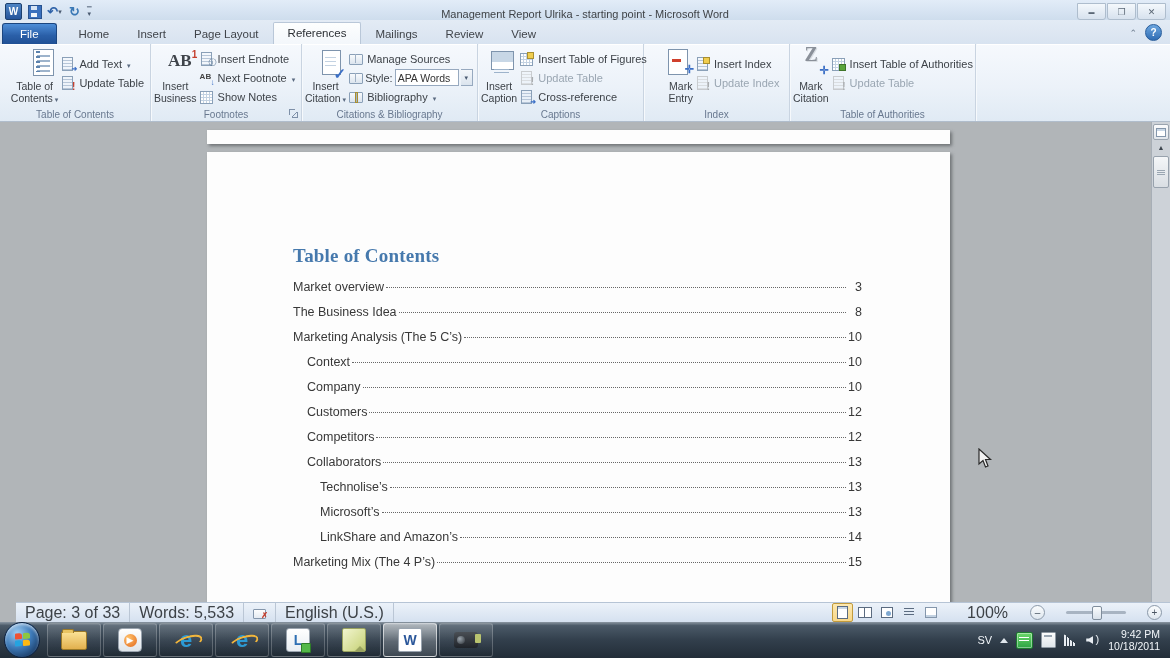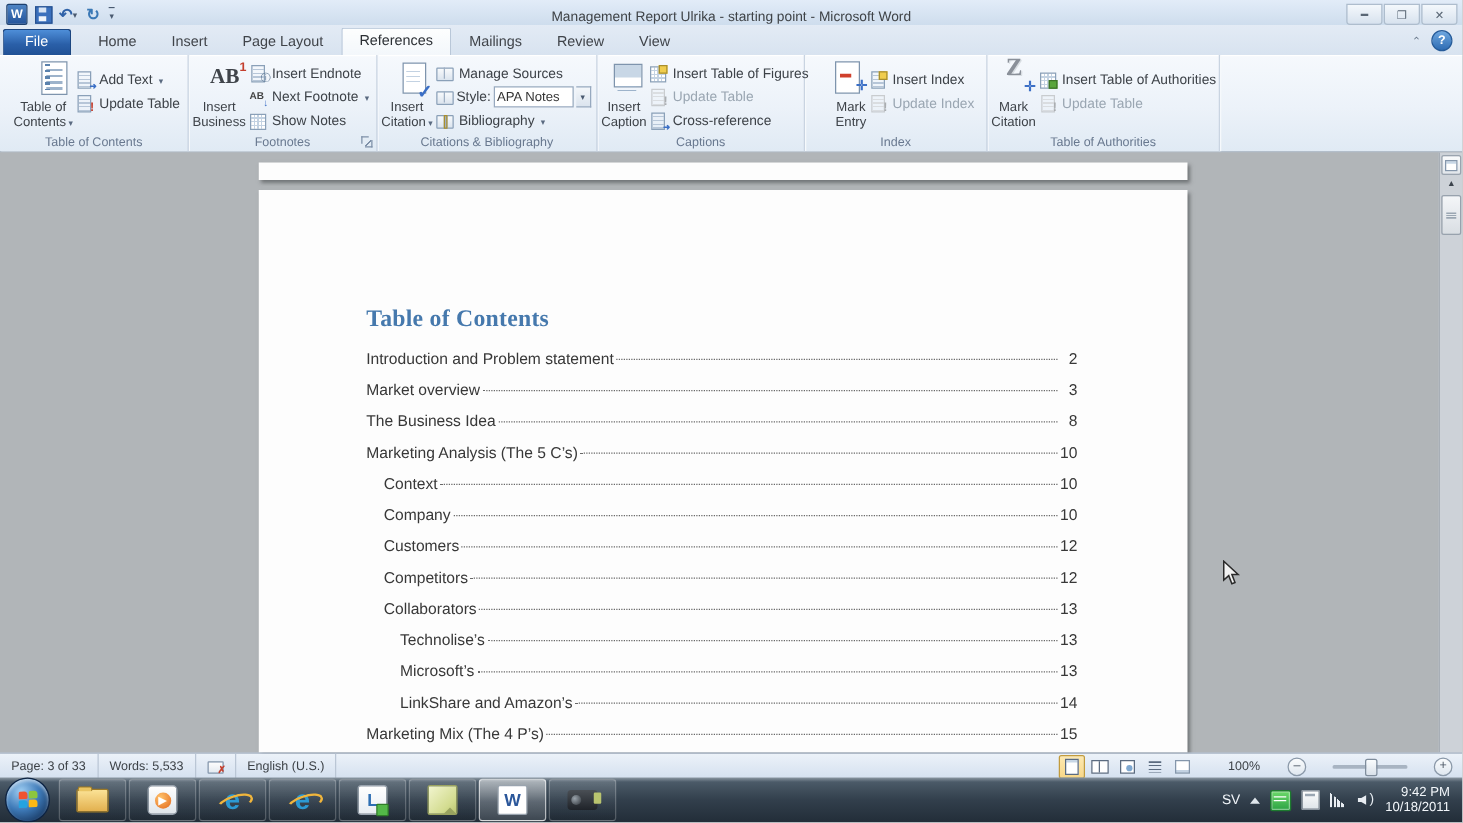--- a/index.html
+++ b/index.html
@@ -156,23 +156,23 @@
   .sb-up::before{content:"▲";}
   .sb-thumb{margin:2px 1px;height:30px;background:linear-gradient(#f4f6f8,#d9dee3);border:1px solid #98a2ad;border-radius:2px;
     display:flex;align-items:center;justify-content:center;}
   .sb-thumb::before{content:"";width:8px;height:5px;
     background:repeating-linear-gradient(to bottom,#9aa6b2 0 1px,transparent 1px 2px);}
 
   
   .cursor{position:absolute;left:978px;top:326px;z-index:50;}
 
   
-  .statusbar{position:absolute;top:602px;left:0;right:0;height:20px;
+  .statusbar{position:absolute;top:602px;left:16px;right:0;height:20px;
     background:linear-gradient(#ecf2f9,#d4e0ef);border-top:1px solid #b6c4d5;
-    display:flex;align-items:center;font-size:10px;color:#3d4247;}
+    display:flex;align-items:flex-start;font-size:16px;color:#3d4247;}
   .seg{padding:0 9px;border-right:1px solid #bac6d5;height:100%;display:flex;align-items:center;gap:5px;}
   .proofbook{width:13px;height:10px;position:relative;}
   .proofbook::before{content:"";position:absolute;left:0;top:1px;width:11px;height:8px;
     background:linear-gradient(#fdfdfd,#e4eaf1);border:1px solid #8496ab;border-radius:1px;}
   .proofbook::after{content:"✗";position:absolute;right:-2px;bottom:-2px;font-size:8px;color:#c43f2e;font-weight:bold;}
   .sb-right{margin-left:auto;display:flex;align-items:center;gap:18px;padding-right:8px;}
   .vbtns{display:flex;align-items:center;gap:1px;margin-right:6px;}
   .vbtn{width:19px;height:17px;display:flex;align-items:center;justify-content:center;border:1px solid transparent;border-radius:2px;}
   .vbtn.active{background:linear-gradient(#fde9b1,#f8d788);border-color:#c29b3c;}
   .g-print{width:9px;height:11px;background:#fff;border:1px solid #5b6b80;box-shadow:inset 0 2px 0 #c8d7e6;}
@@ -358,21 +358,21 @@
           <span>Citation</span><span class="arr"></span></span>
         </div>
         <div class="scol">
           <div class="sbtn">
             <span class="sicon book acc-blue"></span>
             <span>Manage Sources</span>
           </div>
           <div class="sbtn stylecombo">
             <span class="sicon book acc-pencil"></span>
             <span>Style:</span>
-            <span class="combo">APA Notes</span>
+            <span class="combo">APA Words</span>
             <span class="combo-arr"></span>
           </div>
           <div class="sbtn">
             <span class="sicon book acc-yel"></span>
             <span>Bibliography</span>
               <span class="arr"></span>
           </div>
         </div>
       </div>
       <div class="rg-label">Citations &amp; Bibliography</div>
@@ -448,25 +448,20 @@
     </div>
 
   </div>
 
   <div class="docarea">
     <div class="page-prev"></div>
     <div class="page">
       <div class="page-inner">
         <div class="doc-heading">Table of Contents</div>
 
-        <div class="toc-row lvl0">
-          <span>Introduction and Problem statement</span>
-          <span class="toc-dots"></span>
-          <span class="toc-page">2</span>
-        </div>
         <div class="toc-row lvl0">
           <span>Market overview</span>
           <span class="toc-dots"></span>
           <span class="toc-page">3</span>
         </div>
         <div class="toc-row lvl0">
           <span>The Business Idea</span>
           <span class="toc-dots"></span>
           <span class="toc-page">8</span>
         </div>

